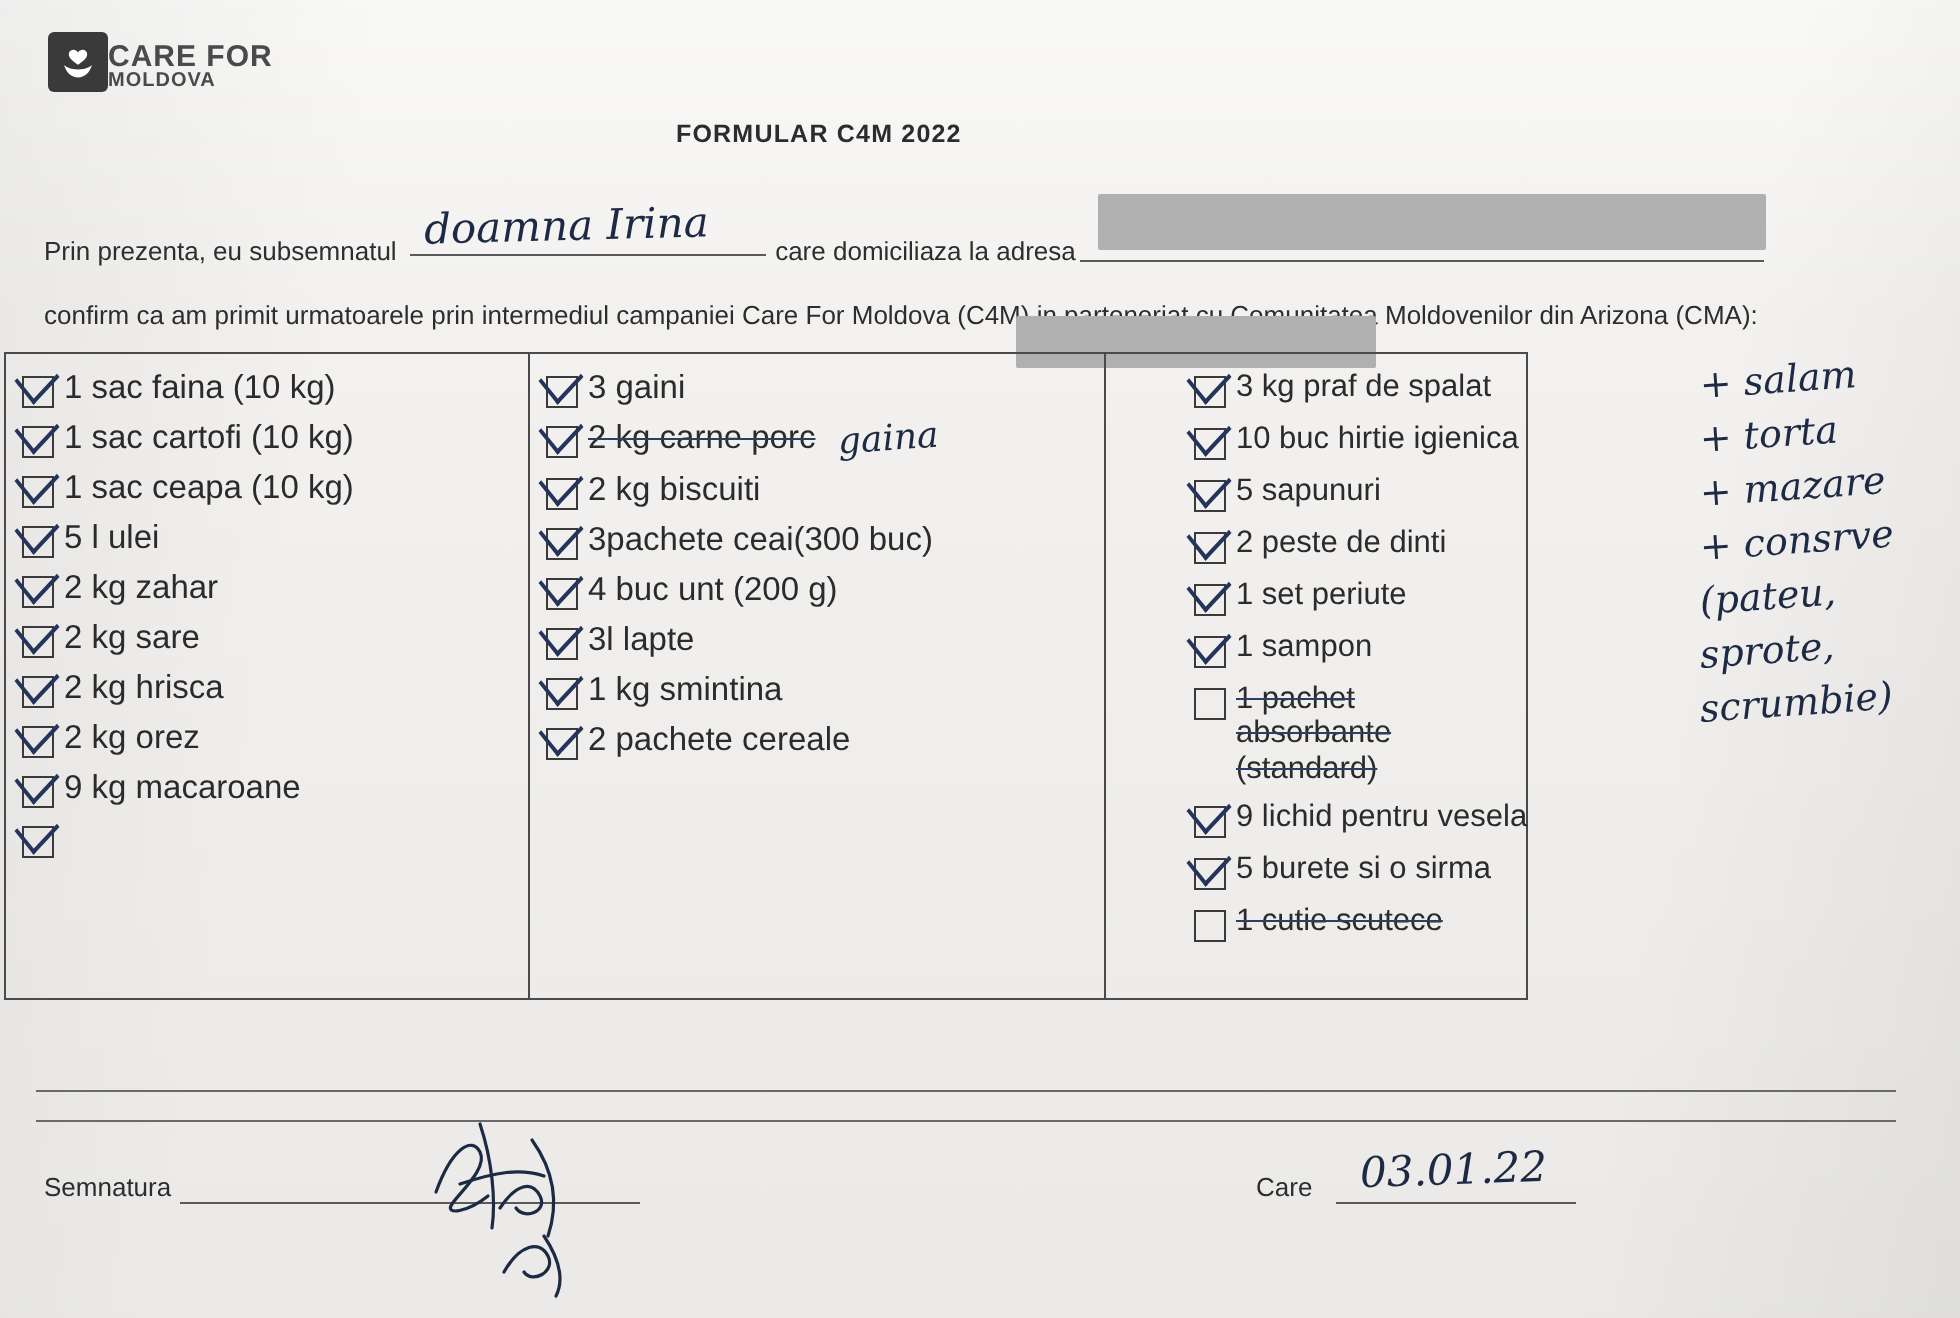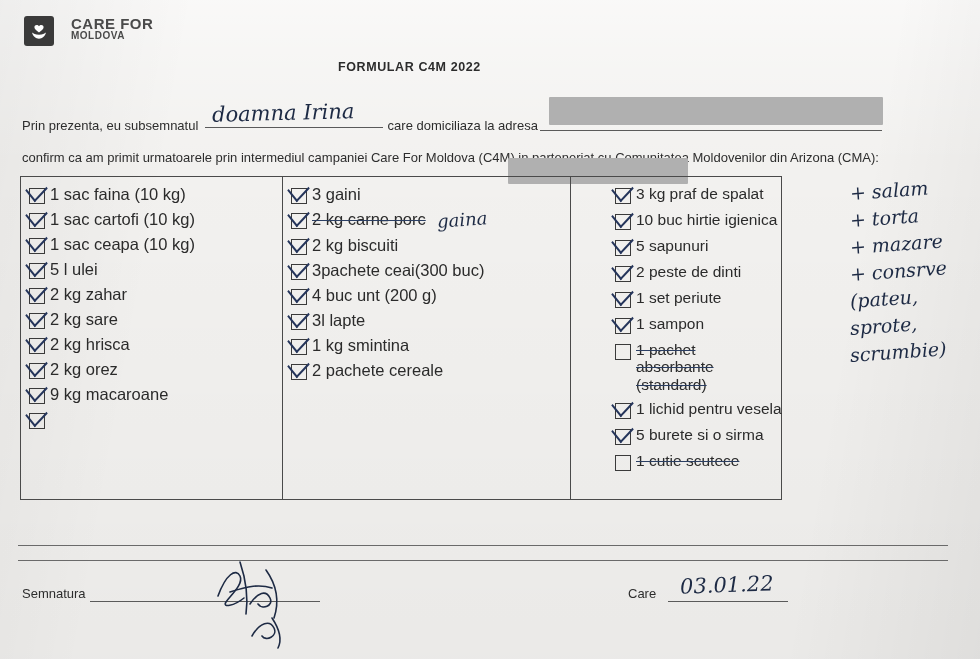--- a/index.html
+++ b/index.html
@@ -27,22 +27,22 @@
       linear-gradient(180deg, rgba(255,255,255,0.55) 0%, rgba(255,255,255,0) 25%, rgba(0,0,0,0.03) 100%);
     pointer-events: none;
   }
 
   
   .logo {
     position: absolute;
     left: 24px;
     top: 16px;
     display: flex;
-    align-items: flex-start;
-    gap: 17px;
+    align-items: flex-end;
+    gap: 0;
   }
   .logo-mark {
     width: 30px;
     height: 30px;
     background: #3a3a3a;
     border-radius: 3px;
     position: relative;
   }
   .logo-mark svg { position: absolute; left: 4px; top: 4px; }
   .logo-text {
@@ -100,21 +100,21 @@
     position: absolute;
     background: #b0b0b0;
     border-radius: 1px;
   }
   .redact-1 { left: 549px; top: 97px; width: 334px; height: 28px; }
   .redact-2 { left: 508px; top: 158px; width: 180px; height: 26px; }
 
   
   .table {
     position: absolute;
-    left: 20px;
+    left: 2px;
     top: 176px;
     width: 760px;
     height: 322px;
     border: 1.6px solid #4a4a4a;
     display: flex;
     background: transparent;
     justify-content: center;
   }
   .col {
     padding: 8px 6px 6px 8px;
@@ -355,21 +355,21 @@
         <div class="item">
           <span class="box checked"></span>
           <span class="label">1 sampon</span>
         </div>
         <div class="item two-line">
           <span class="box"></span>
           <span class="label strike">1 pachet absorbante (standard)</span>
         </div>
         <div class="item">
           <span class="box checked"></span>
-          <span class="label">1 lichid pentru vesela</span>
+          <span class="label">9 lichid pentru vesela</span>
         </div>
         <div class="item">
           <span class="box checked"></span>
           <span class="label">5 burete si o sirma</span>
         </div>
         <div class="item">
           <span class="box"></span>
           <span class="label strike">1 cutie scutece</span>
         </div>
       </div>

